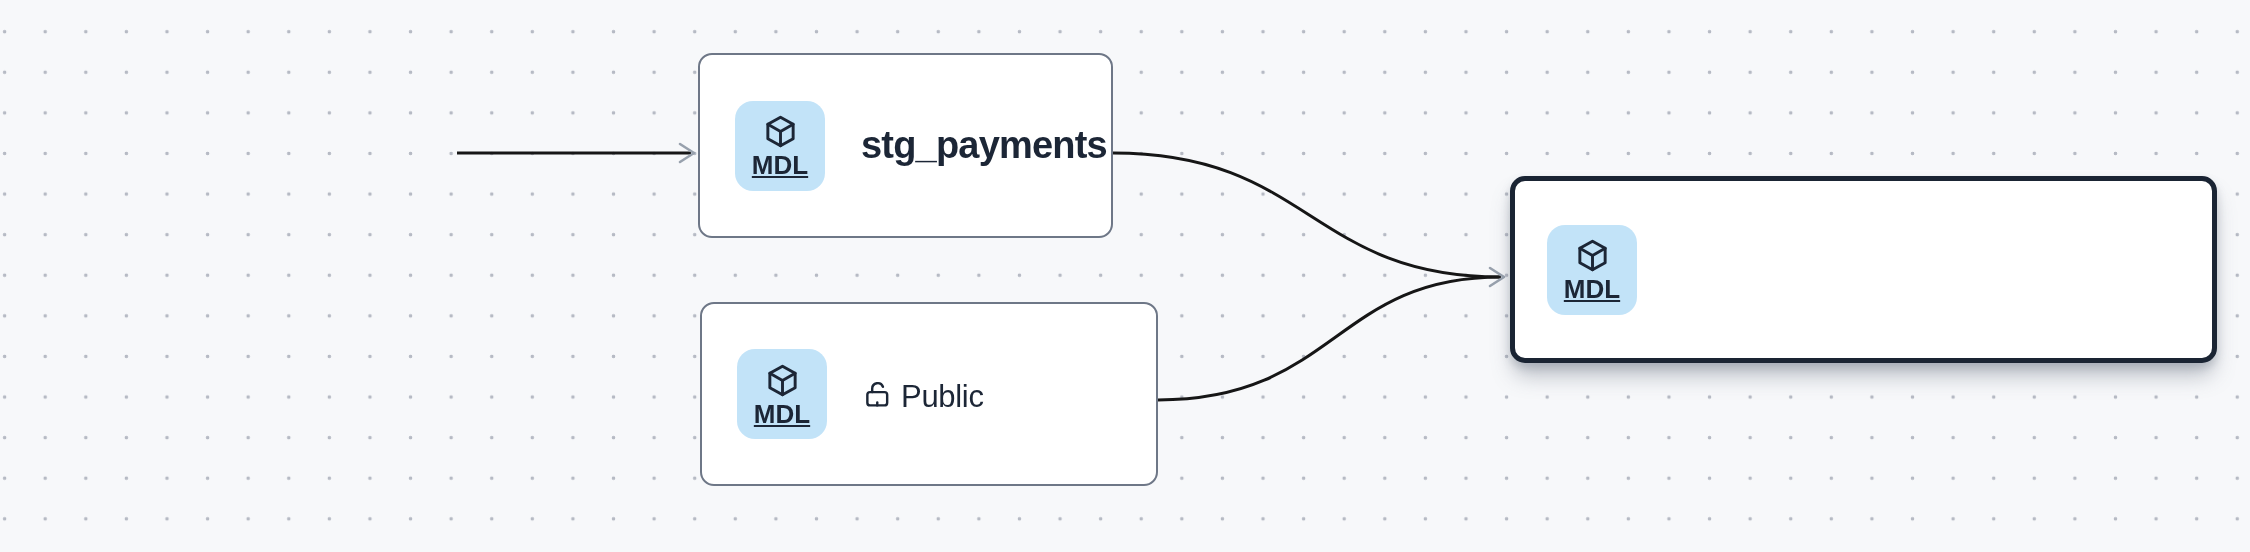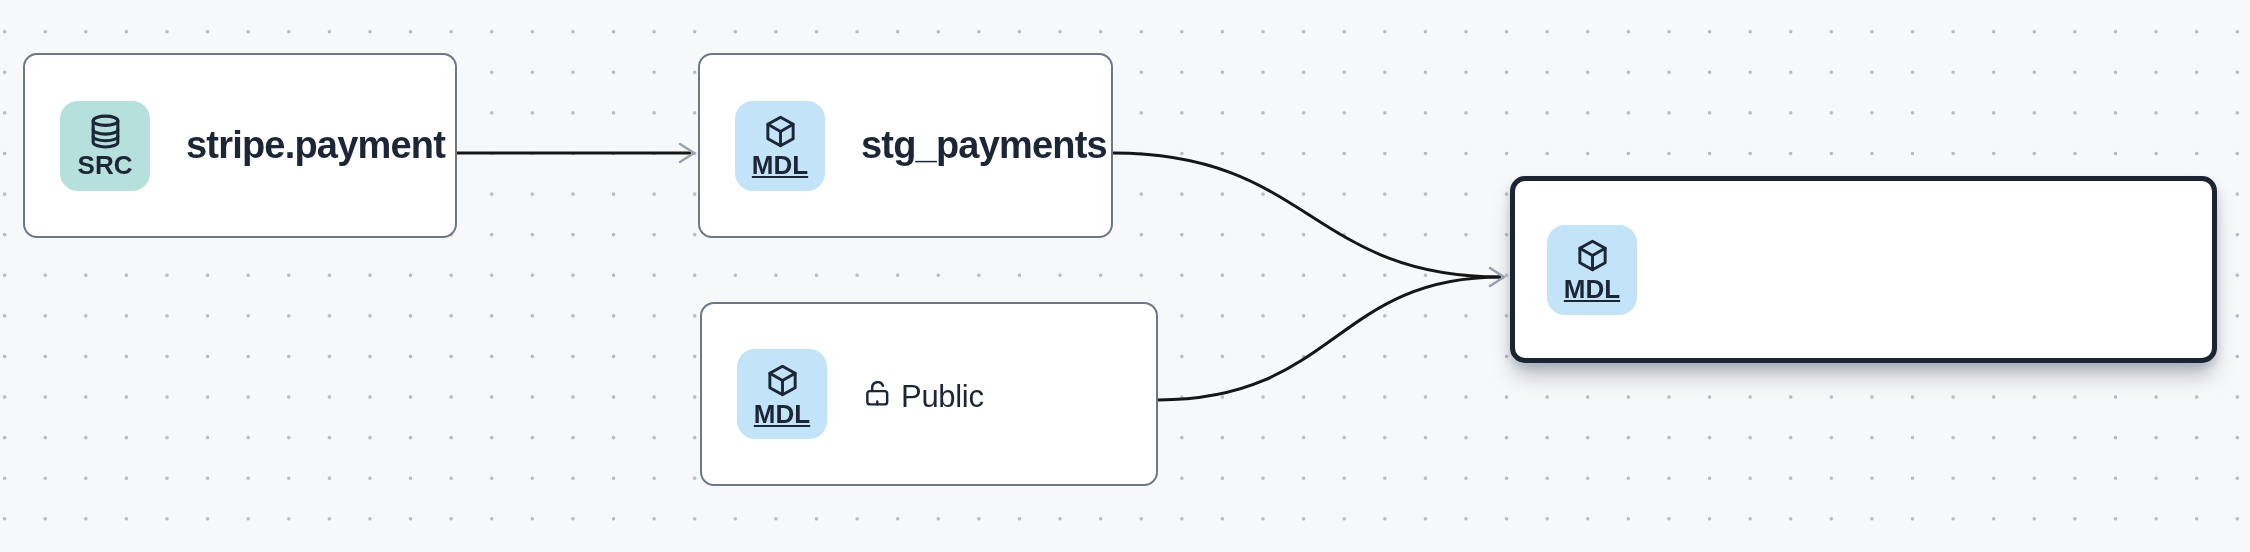--- a/index.html
+++ b/index.html
@@ -97,20 +97,21 @@
     font-weight:600;
     letter-spacing:-0.8px;
     color:var(--text);
     white-space:nowrap;
     line-height:1.15;
   }
 
   .node-text-col{display:flex;flex-direction:column;}
   .access-row{
     display:flex;
+    align-items:center;
     gap:9px;
     margin-top:5px;
   }
   .access-label{
     font-size:31px;
     font-weight:400;
     color:var(--text);
     letter-spacing:-0.3px;
   }
   .icon{color:var(--text);}
@@ -121,34 +122,20 @@
 <div class="canvas">
 
   <svg class="edges" width="2250" height="552" viewBox="0 0 2250 552">
     <path class="edge-path" d="M 457 153 L 691 153"></path>
     <path class="edge-path" d="M 1113 153 C 1310 153 1310 277 1501 277"></path>
     <path class="edge-path" d="M 1158 400 C 1335 400 1335 277 1501 277"></path>
     <polyline class="arrowhead" points="680,144 694,153 680,162"></polyline>
     <polyline class="arrowhead" points="1490,268 1504,277 1490,286"></polyline>
   </svg>
 
-  <div class="node node-stripe-payment">
-    <div class="badge teal">
-      <span class="icon">
-        <svg width="37" height="37" viewBox="0 0 24 24" fill="none" stroke="currentColor" stroke-width="2" stroke-linecap="round" stroke-linejoin="round">
-          <ellipse cx="12" cy="5" rx="8" ry="3"></ellipse>
-          <path d="M4 5v14c0 1.66 3.58 3 8 3s8-1.34 8-3V5"></path>
-          <path d="M4 10.7c0 1.66 3.58 3 8 3s8-1.34 8-3"></path>
-          <path d="M4 15c0 1.66 3.58 3 8 3s8-1.34 8-3"></path>
-        </svg>
-      </span>
-      <span class="badge-text">SRC</span>
-    </div>
-    <div class="node-label">stripe.payment</div>
-  </div>
 
   <div class="node node-stg-payments">
     <div class="badge blue">
       <span class="icon">
         <svg width="37" height="37" viewBox="0 0 24 24" fill="none" stroke="currentColor" stroke-width="1.9" stroke-linecap="round" stroke-linejoin="round">
           <path d="M12 2.7 20.2 7.35 V16.65 L12 21.3 3.8 16.65 V7.35 Z"></path>
           <path d="M3.8 7.35 12 12 20.2 7.35"></path>
           <path d="M12 12v9.3"></path>
         </svg>
       </span>

